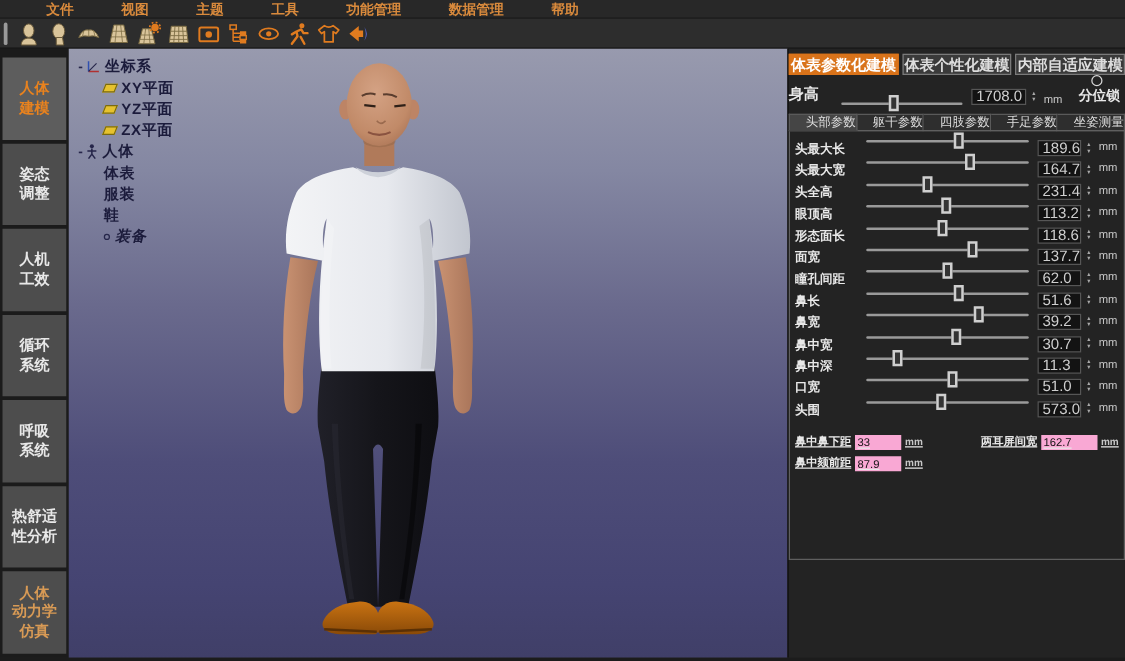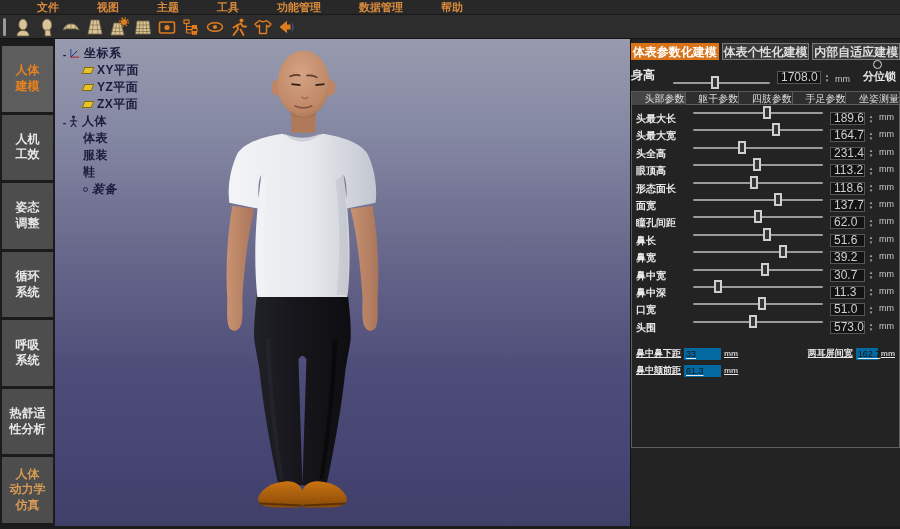--- a/index.html
+++ b/index.html
@@ -80,23 +80,23 @@
 
   .group{border:1px solid #5f5f5f;margin-top:-1px;padding:7px 4px 6px 4px;height:344px;position:relative;}
   .prow{display:flex;height:17.4px;font-size:10px;}
   .plabel{width:57px;font-weight:700;}
   .ptrack{flex:1;margin:0 7px 0 0;}
   .pval{width:35px;}
   .punit{width:16px;font-size:9px;color:#c8c8c8;margin-left:3px;}
 
   .ro-rows{margin-top:8px;text-decoration:underline;}
   .ro-row{display:flex;align-items:center;height:15px;font-size:9px;font-weight:700;margin-top:2px;}
-  .ro-box{width:37px;height:12px;background:#0369a1;color:#141414;font-weight:400;
+  .ro-box{width:37px;height:12px;background:#f9a8d4;color:#141414;font-weight:400;
     font-size:9px;line-height:12px;padding-left:2px;margin:0 3px;cursor:text;}
-  .ro-box.wide{width:22px;}
+  .ro-box.wide{width:45px;}
   .ro-unit{font-size:8px;color:#c8c8c8;}
   .ro-g2{margin-left:auto;display:flex;align-items:center;}
 
   .btns{position:absolute;left:10px;right:12px;bottom:27px;display:flex;justify-content:space-between;}
   .btn{min-width:66px;height:22px;background:#4a4a4a;border:1px solid #6e6e6e;
     color:#ececec;font-size:12px;font-weight:700;font-family:inherit;cursor:pointer;padding:0 10px;}
 </style>
 </head>
 <body>
 
@@ -188,24 +188,24 @@
         <path d="M14.5,4.5 Q18.5,10 14.5,15.5 Q16.8,10 14.5,4.5 Z" fill="#5566d0"></path>
       </svg>
     </span>
 </div>
 
 <div class="main">
 
   <div class="side-tabs" id="sidetabs">
       <div class="stab active"><span class="stab-label">人体
 建模</span></div>
+      <div class="stab"><span class="stab-label">姿态
+调整</span></div>
       <div class="stab"><span class="stab-label">人机
 工效</span></div>
-      <div class="stab"><span class="stab-label">姿态
-调整</span></div>
       <div class="stab"><span class="stab-label">循环
 系统</span></div>
       <div class="stab"><span class="stab-label">呼吸
 系统</span></div>
       <div class="stab"><span class="stab-label">热舒适
 性分析</span></div>
       <div class="stab accent2"><span class="stab-label">人体
 动力学
 仿真</span></div>
     </div>
@@ -526,21 +526,21 @@
           <span class="ro-box">33</span>
           <span class="ro-unit">mm</span>
           <span class="ro-g2">
             <span>两耳屏间宽</span>
             <span class="ro-box wide">162.7</span>
             <span class="ro-unit">mm</span>
           </span>
         </div>
         <div class="ro-row">
           <span>鼻中颏前距</span>
-          <span class="ro-box">61.3</span>
+          <span class="ro-box">87.9</span>
           <span class="ro-unit">mm</span>
         </div>
       </div>
     </div>
 
 
   </div>
 </div>
 <div class="footer"></div>
 

